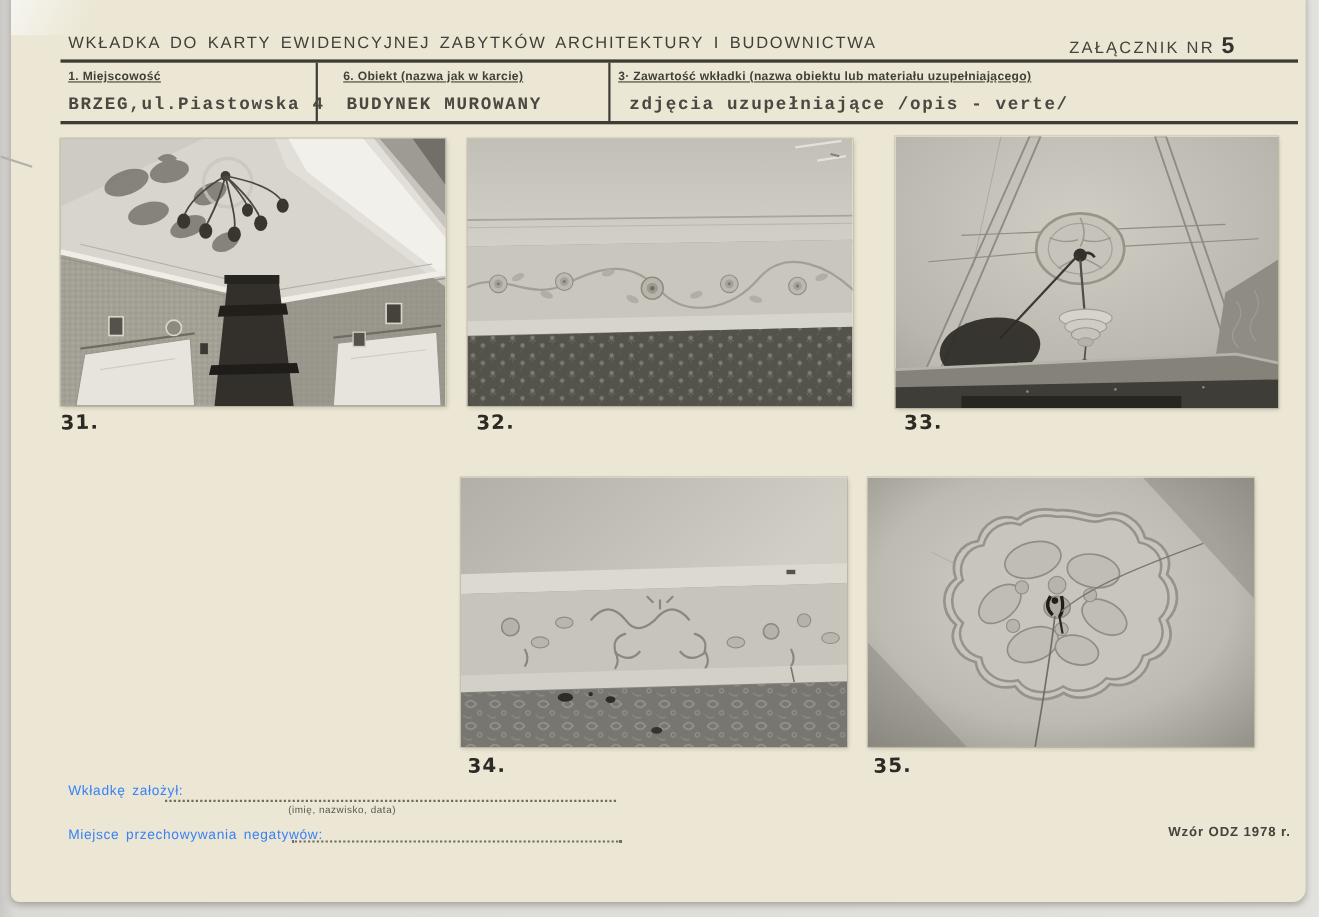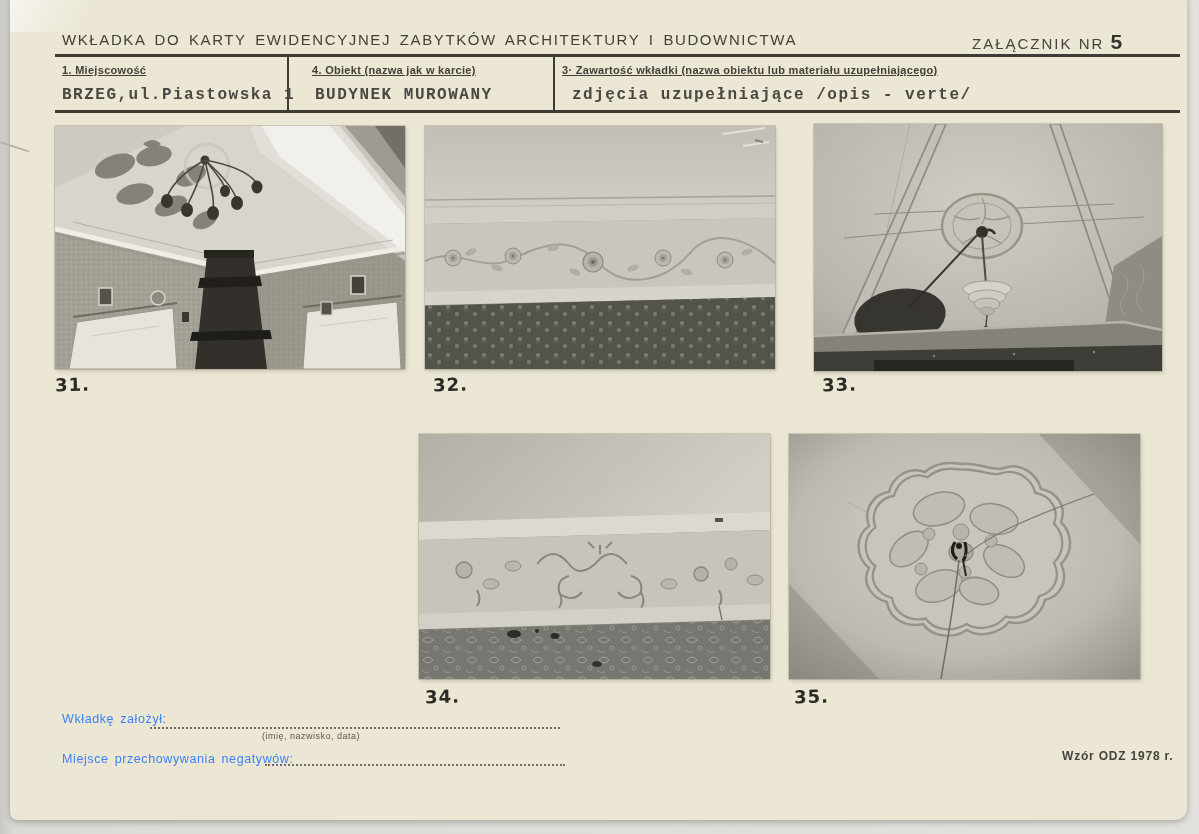--- a/index.html
+++ b/index.html
@@ -111,22 +111,22 @@
     <span>ZAŁĄCZNIK NR</span>
     <span class="att-num">5</span>
   </div>
 
   <div class="rule-h rule-top"></div>
   <div class="rule-h rule-mid"></div>
   <div class="vsep vsep1"></div>
   <div class="vsep vsep2"></div>
 
   <div class="field-label fl1">1. Miejscowość</div>
-  <div class="field-value fv1">BRZEG,ul.Piastowska 1</div>
-  <div class="field-label fl2">4. Obiekt (nazwa jak w karcie)</div>
+  <div class="field-value fv1">BRZEG,ul.Piastowska 4</div>
+  <div class="field-label fl2">6. Obiekt (nazwa jak w karcie)</div>
   <div class="field-value fv2">BUDYNEK MUROWANY</div>
   <div class="field-label fl3">3· Zawartość wkładki (nazwa obiektu lub materiału uzupełniającego)</div>
   <div class="field-value fv3">zdjęcia uzupełniające /opis - verte/</div>
 
   <figure class="ph31">
     <svg width="350" height="243" viewBox="0 0 350 243" preserveAspectRatio="none">
       <defs>
         <pattern id="wall31" width="5" height="5" patternUnits="userSpaceOnUse">
           <rect width="5" height="5" fill="#a3a096"></rect>
           <circle cx="1.2" cy="1.2" r="0.7" fill="#b7b3a9"></circle>

